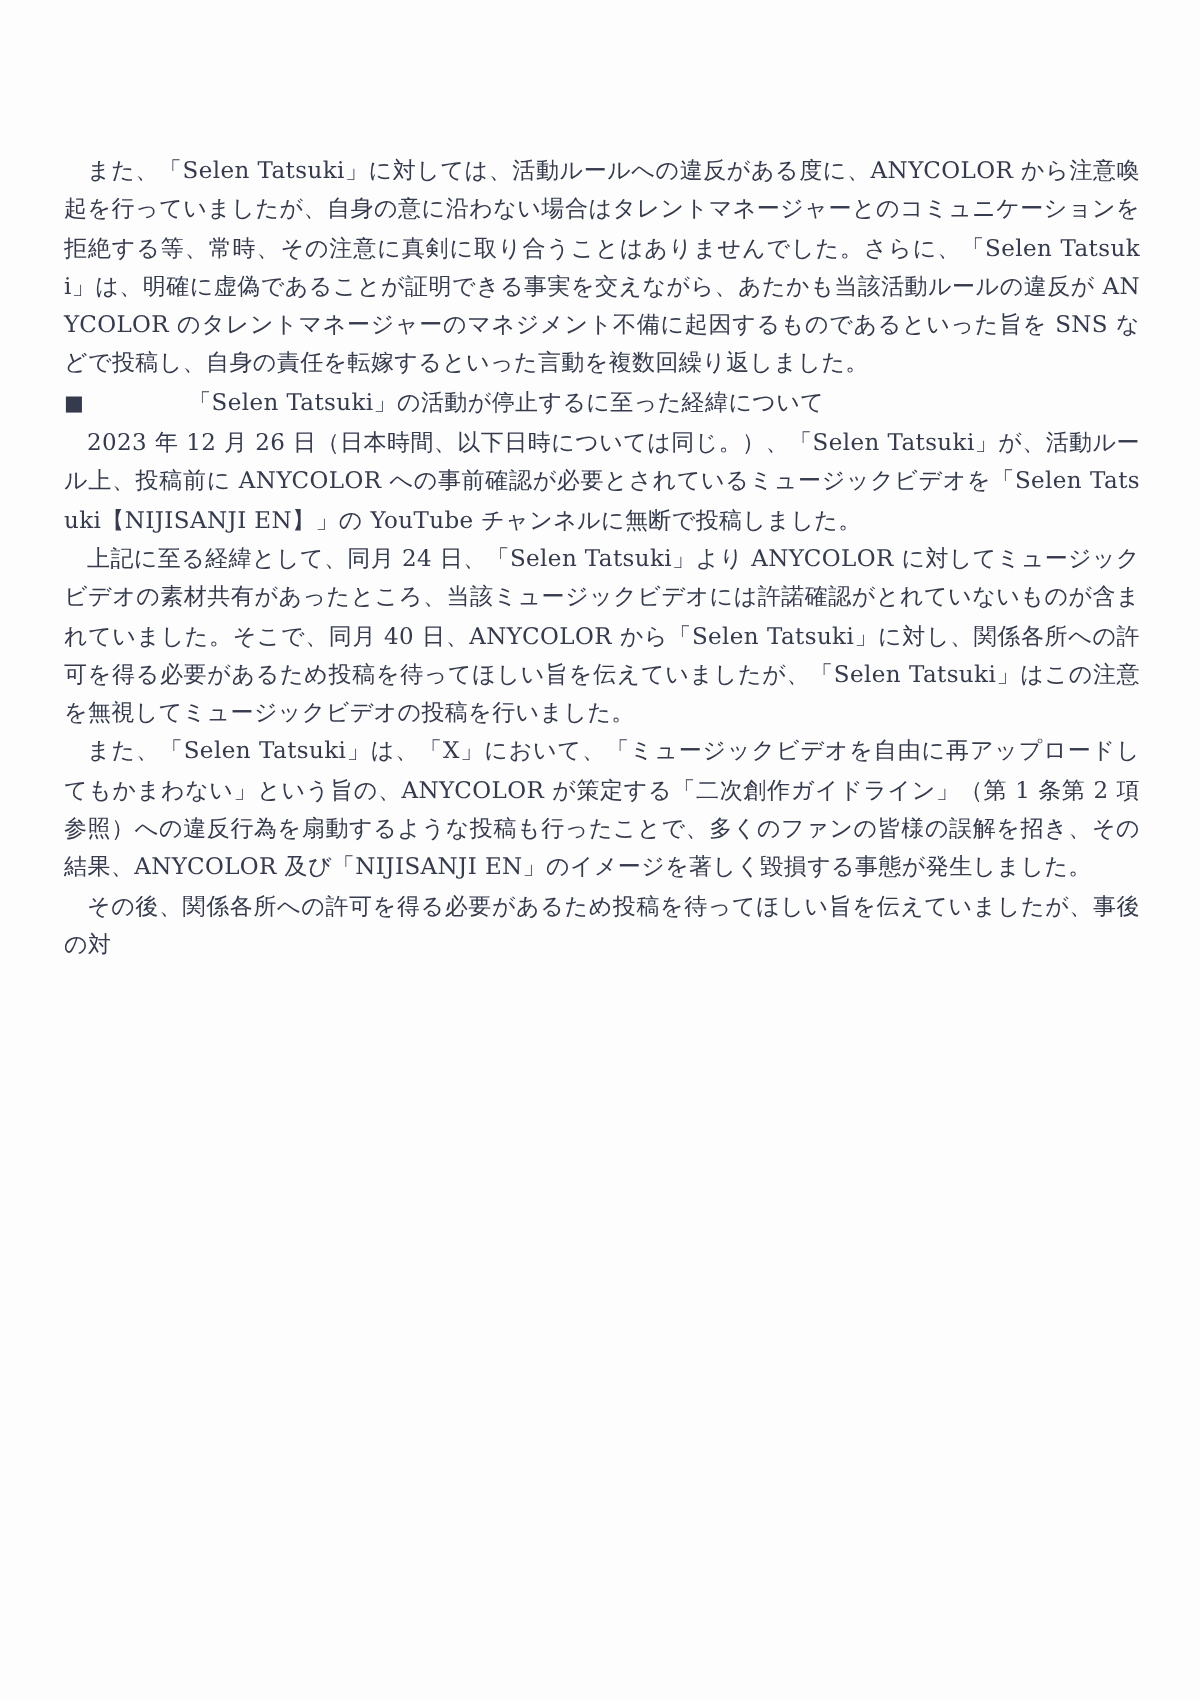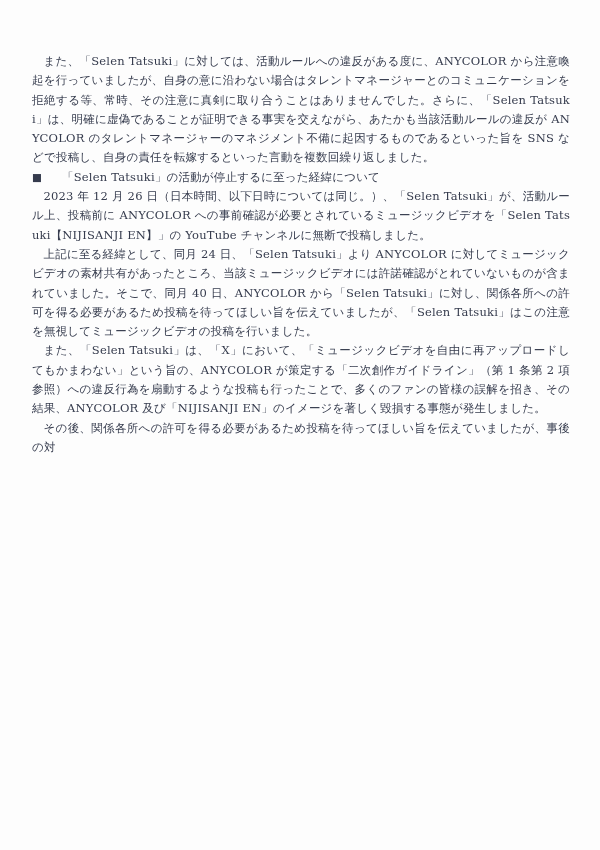--- a/index.html
+++ b/index.html
@@ -10,21 +10,21 @@
     width: 600px;
     height: 850px;
     background: #fdfdfd;
     overflow: hidden;
     font-family: "DejaVu Serif", "Liberation Serif", serif;
   }
   .doc-page {
     box-sizing: border-box;
     width: 600px;
     height: 707px;
-    padding: 52px 30px 0 32px;
+    padding: 76px 30px 0 32px;
     color: #353b4d;
     font-size: 11.5px;
     line-height: 19.3px;
     letter-spacing: 0.2px;
   }
   p.para {
     margin: 0;
     text-indent: 1em;
     text-align: justify;
     text-justify: inter-ideograph;
@@ -39,20 +39,21 @@
     margin: 0;
     text-align: left;
   }
   .section-heading .bullet {
     flex: 0 0 auto;
     margin-right: 1.9em;
     font-size: 10.5px;
   }
   .section-heading .heading-text {
     flex: 1 1 auto;
+    margin-left: 32px;
   }
 </style>
 </head>
 <body>
 
 <div class="doc-page">
 
   <p class="para">また、「Selen Tatsuki」に対しては、活動ルールへの違反がある度に、ANYCOLOR から注意喚起を行っていましたが、自身の意に沿わない場合はタレントマネージャーとのコミュニケーションを拒絶する等、常時、その注意に真剣に取り合うことはありませんでした。さらに、「Selen Tatsuki」は、明確に虚偽であることが証明できる事実を交えながら、あたかも当該活動ルールの違反が ANYCOLOR のタレントマネージャーのマネジメント不備に起因するものであるといった旨を SNS などで投稿し、自身の責任を転嫁するといった言動を複数回繰り返しました。</p>
 
 

